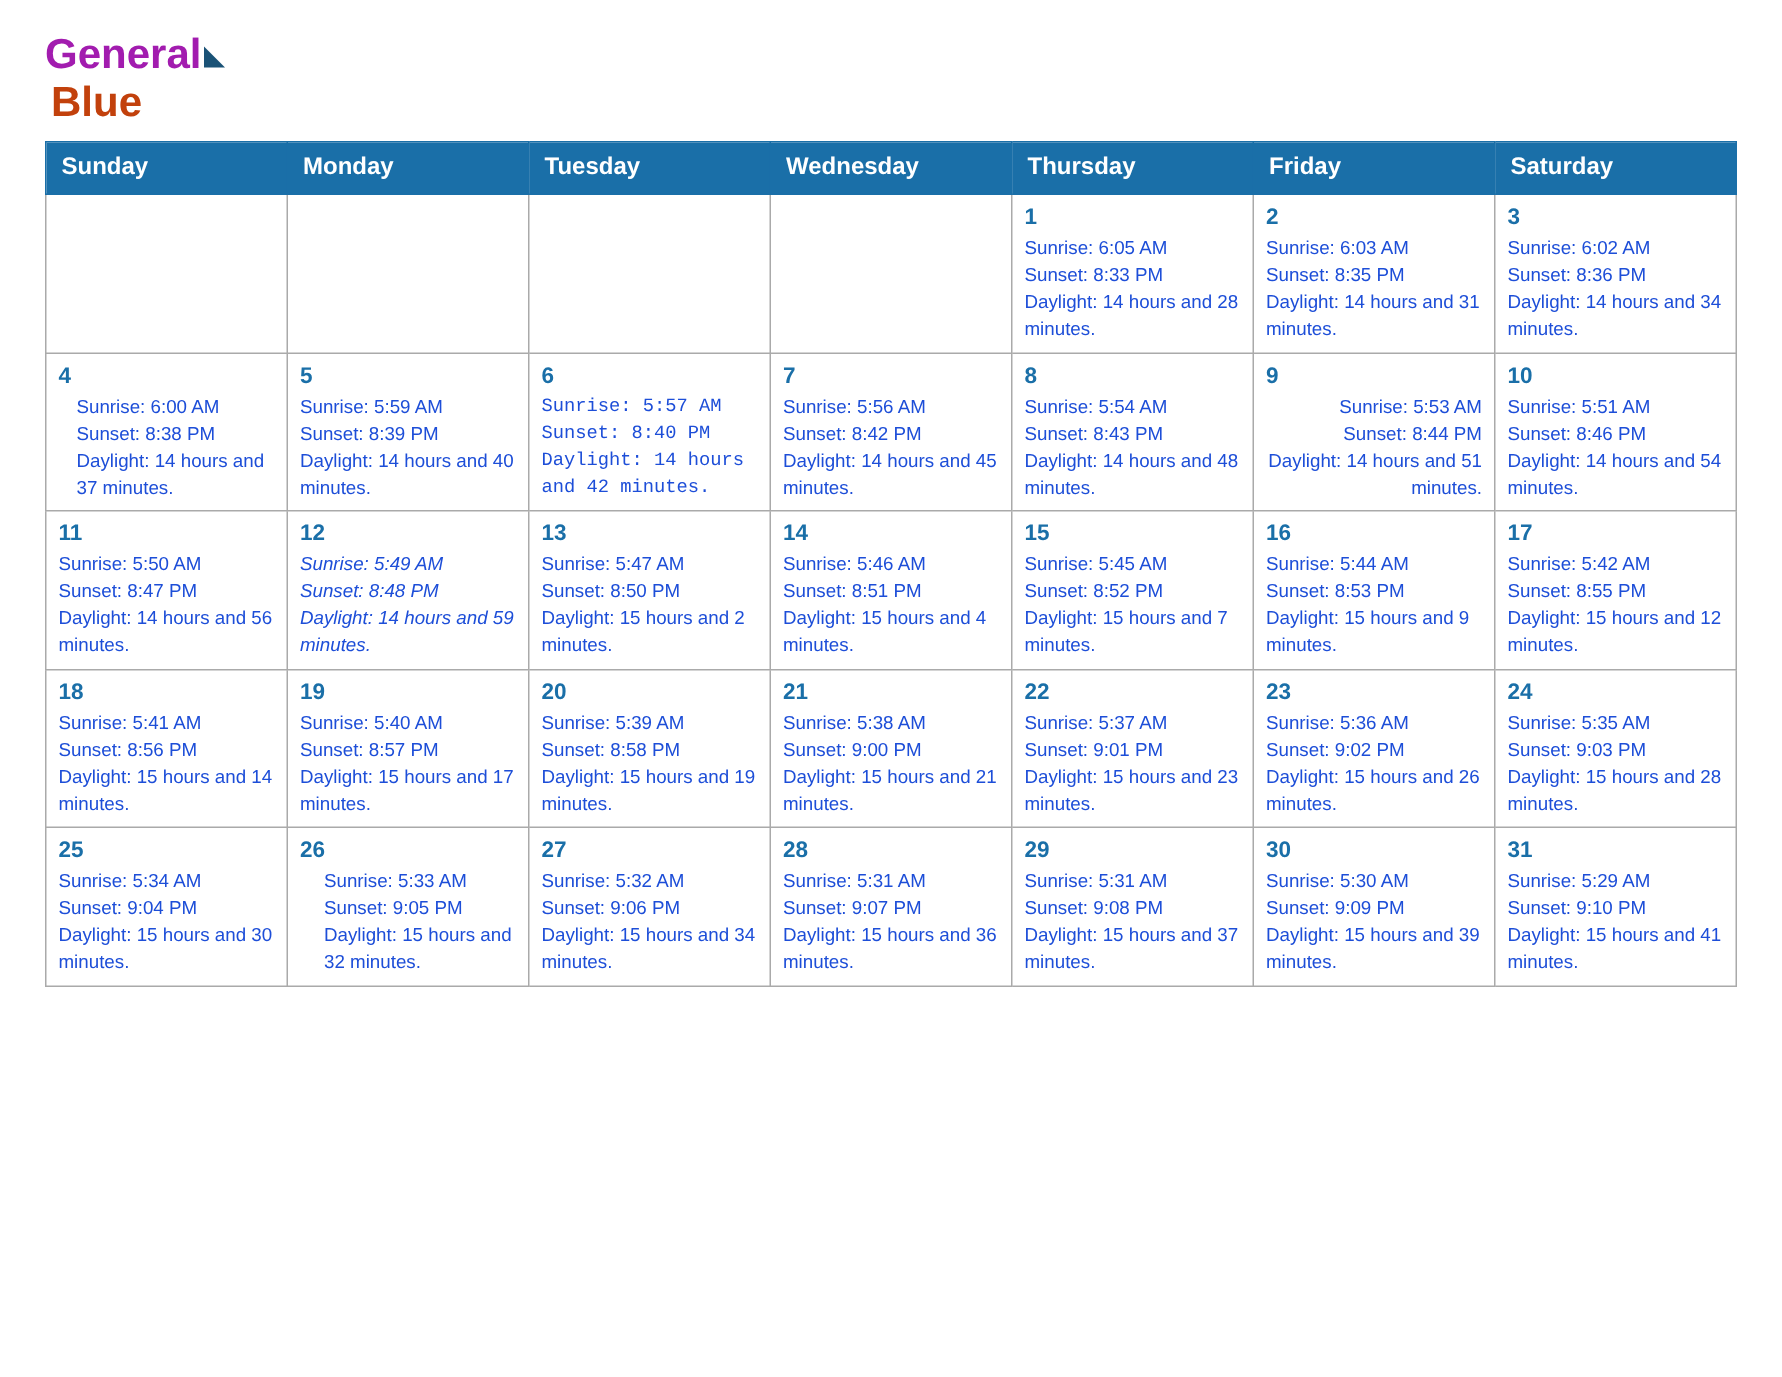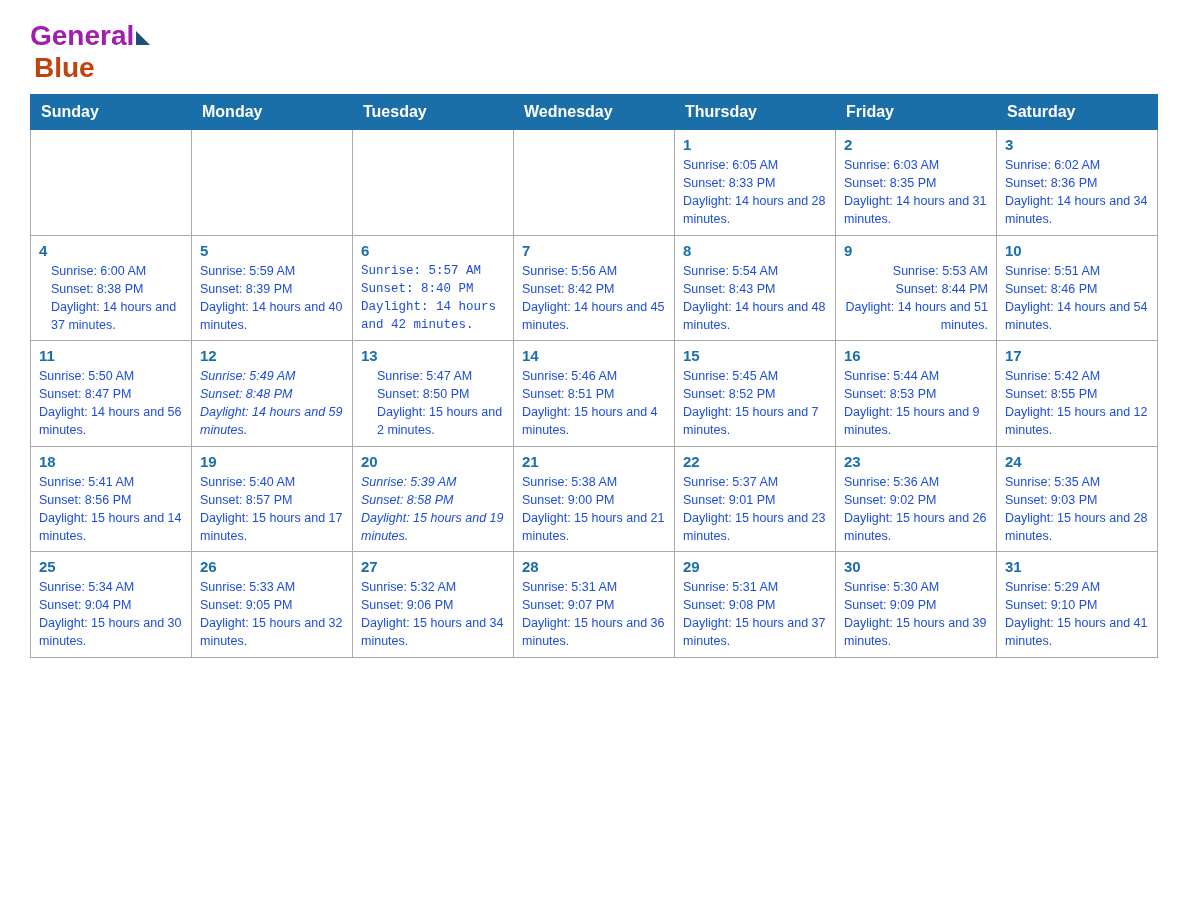--- a/index.html
+++ b/index.html
@@ -206,21 +206,21 @@
 Daylight: 14 hours and 56 minutes.</div>
         </td>
         <td>
           <span class="day-number">12</span>
           <div class="day-info" style="white-space: pre-line; font-style: italic;">Sunrise: 5:49 AM
 Sunset: 8:48 PM
 Daylight: 14 hours and 59 minutes.</div>
         </td>
         <td>
           <span class="day-number">13</span>
-          <div class="day-info" style="white-space: pre-line; margin-left: 16px;">Sunrise: 5:47 AM
+          <div class="day-info" style="white-space: pre-line;">Sunrise: 5:47 AM
 Sunset: 8:50 PM
 Daylight: 15 hours and 2 minutes.</div>
         </td>
         <td>
           <span class="day-number">14</span>
           <div class="day-info" style="white-space: pre-line;">Sunrise: 5:46 AM
 Sunset: 8:51 PM
 Daylight: 15 hours and 4 minutes.</div>
         </td>
         <td>
@@ -250,21 +250,21 @@
 Daylight: 15 hours and 14 minutes.</div>
         </td>
         <td>
           <span class="day-number">19</span>
           <div class="day-info" style="white-space: pre-line;">Sunrise: 5:40 AM
 Sunset: 8:57 PM
 Daylight: 15 hours and 17 minutes.</div>
         </td>
         <td>
           <span class="day-number">20</span>
-          <div class="day-info" style="white-space: pre-line; font-style: italic;">Sunrise: 5:39 AM
+          <div class="day-info" style="white-space: pre-line;">Sunrise: 5:39 AM
 Sunset: 8:58 PM
 Daylight: 15 hours and 19 minutes.</div>
         </td>
         <td>
           <span class="day-number">21</span>
           <div class="day-info" style="white-space: pre-line;">Sunrise: 5:38 AM
 Sunset: 9:00 PM
 Daylight: 15 hours and 21 minutes.</div>
         </td>
         <td>
@@ -288,21 +288,21 @@
       </tr>
       <tr>
         <td>
           <span class="day-number">25</span>
           <div class="day-info" style="white-space: pre-line;">Sunrise: 5:34 AM
 Sunset: 9:04 PM
 Daylight: 15 hours and 30 minutes.</div>
         </td>
         <td>
           <span class="day-number">26</span>
-          <div class="day-info" style="white-space: pre-line;">Sunrise: 5:33 AM
+          <div class="day-info" style="white-space: pre-line; margin-left: 16px;">Sunrise: 5:33 AM
 Sunset: 9:05 PM
 Daylight: 15 hours and 32 minutes.</div>
         </td>
         <td>
           <span class="day-number">27</span>
           <div class="day-info" style="white-space: pre-line;">Sunrise: 5:32 AM
 Sunset: 9:06 PM
 Daylight: 15 hours and 34 minutes.</div>
         </td>
         <td>

